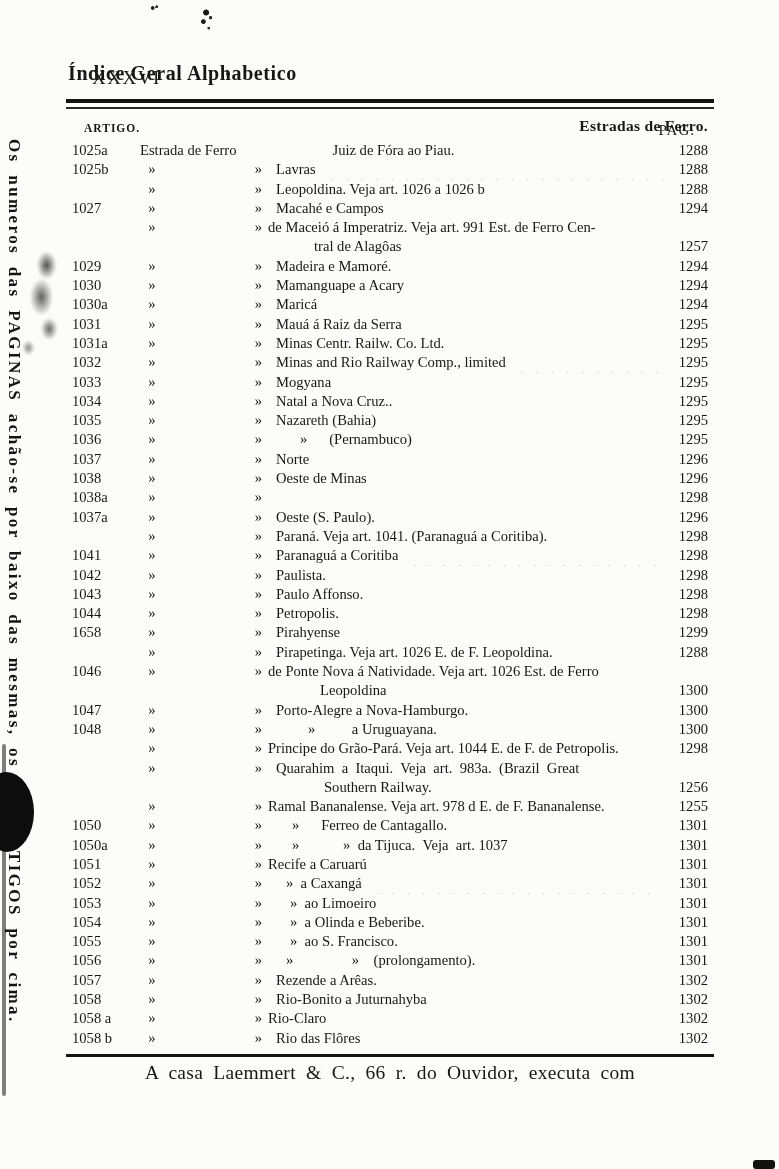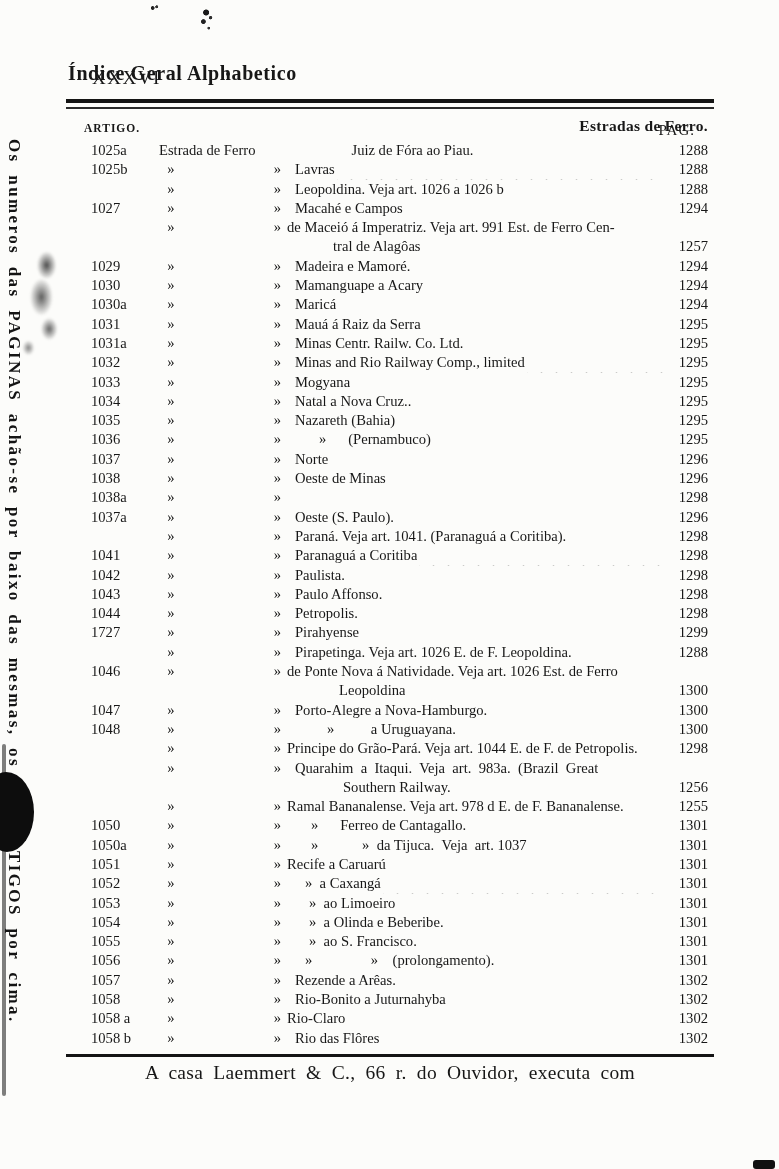--- a/index.html
+++ b/index.html
@@ -16,21 +16,21 @@
   .head-rule{position:absolute;left:66px;top:99px;width:648px;height:4px;
     border-top:4px solid #141414;border-bottom:2px solid #2a2a2a;}
   
   .col-head{position:absolute;left:72px;top:116px;width:636px;height:22px;}
   .col-artigo{position:absolute;left:12px;top:6px;font-size:11.5px;font-weight:bold;letter-spacing:1px;}
   .col-center{position:absolute;left:0;right:0;top:1px;text-align:right;font-size:15.5px;font-weight:bold;letter-spacing:.3px;}
   .col-pag{position:absolute;right:13px;top:6px;font-size:15px;font-weight:normal;letter-spacing:1px;}
   
   #rows{position:absolute;left:72px;top:141px;width:636px;}
   .row{display:flex;align-items:baseline;height:19.3px;font-size:14.6px;line-height:19.3px;}
-  .art{flex:0 0 60px;white-space:nowrap;margin-left:19px;}
+  .art{flex:0 0 60px;white-space:nowrap;}
   .c1{flex:0 0 40px;text-align:center;white-space:nowrap;}
   .c1.wide{text-align:left;padding-left:8px;overflow:visible;z-index:2;}
   .c2{flex:0 0 96px;text-align:right;padding-right:6px;box-sizing:border-box;white-space:nowrap;}
   .name{flex:0 1 auto;white-space:pre;overflow:hidden;}
   .dots{flex:1 1 6px;align-self:stretch;margin:0 3px 0 2px;
     background-image:radial-gradient(circle, #1c1c1c 1.35px, transparent 1.85px);
     background-size:15px 19.3px;background-position:7px 12.2px;background-repeat:repeat-x;}
   .dots.no-dots{background:none;}
   .pag{flex:0 0 42px;text-align:right;white-space:nowrap;}
   
@@ -280,21 +280,21 @@
       </div>
       <div class="row">
         <span class="art">1044</span>
         <span class="c1">»</span>
         <span class="c2">»</span>
         <span class="name" style="padding-left: 8px;">Petropolis.</span>
         <span class="dots"></span>
         <span class="pag">1298</span>
       </div>
       <div class="row">
-        <span class="art">1727</span>
+        <span class="art">1658</span>
         <span class="c1">»</span>
         <span class="c2">»</span>
         <span class="name" style="padding-left: 8px;">Pirahyense</span>
         <span class="dots"></span>
         <span class="pag">1299</span>
       </div>
       <div class="row">
         <span class="art"></span>
         <span class="c1">»</span>
         <span class="c2">»</span>

